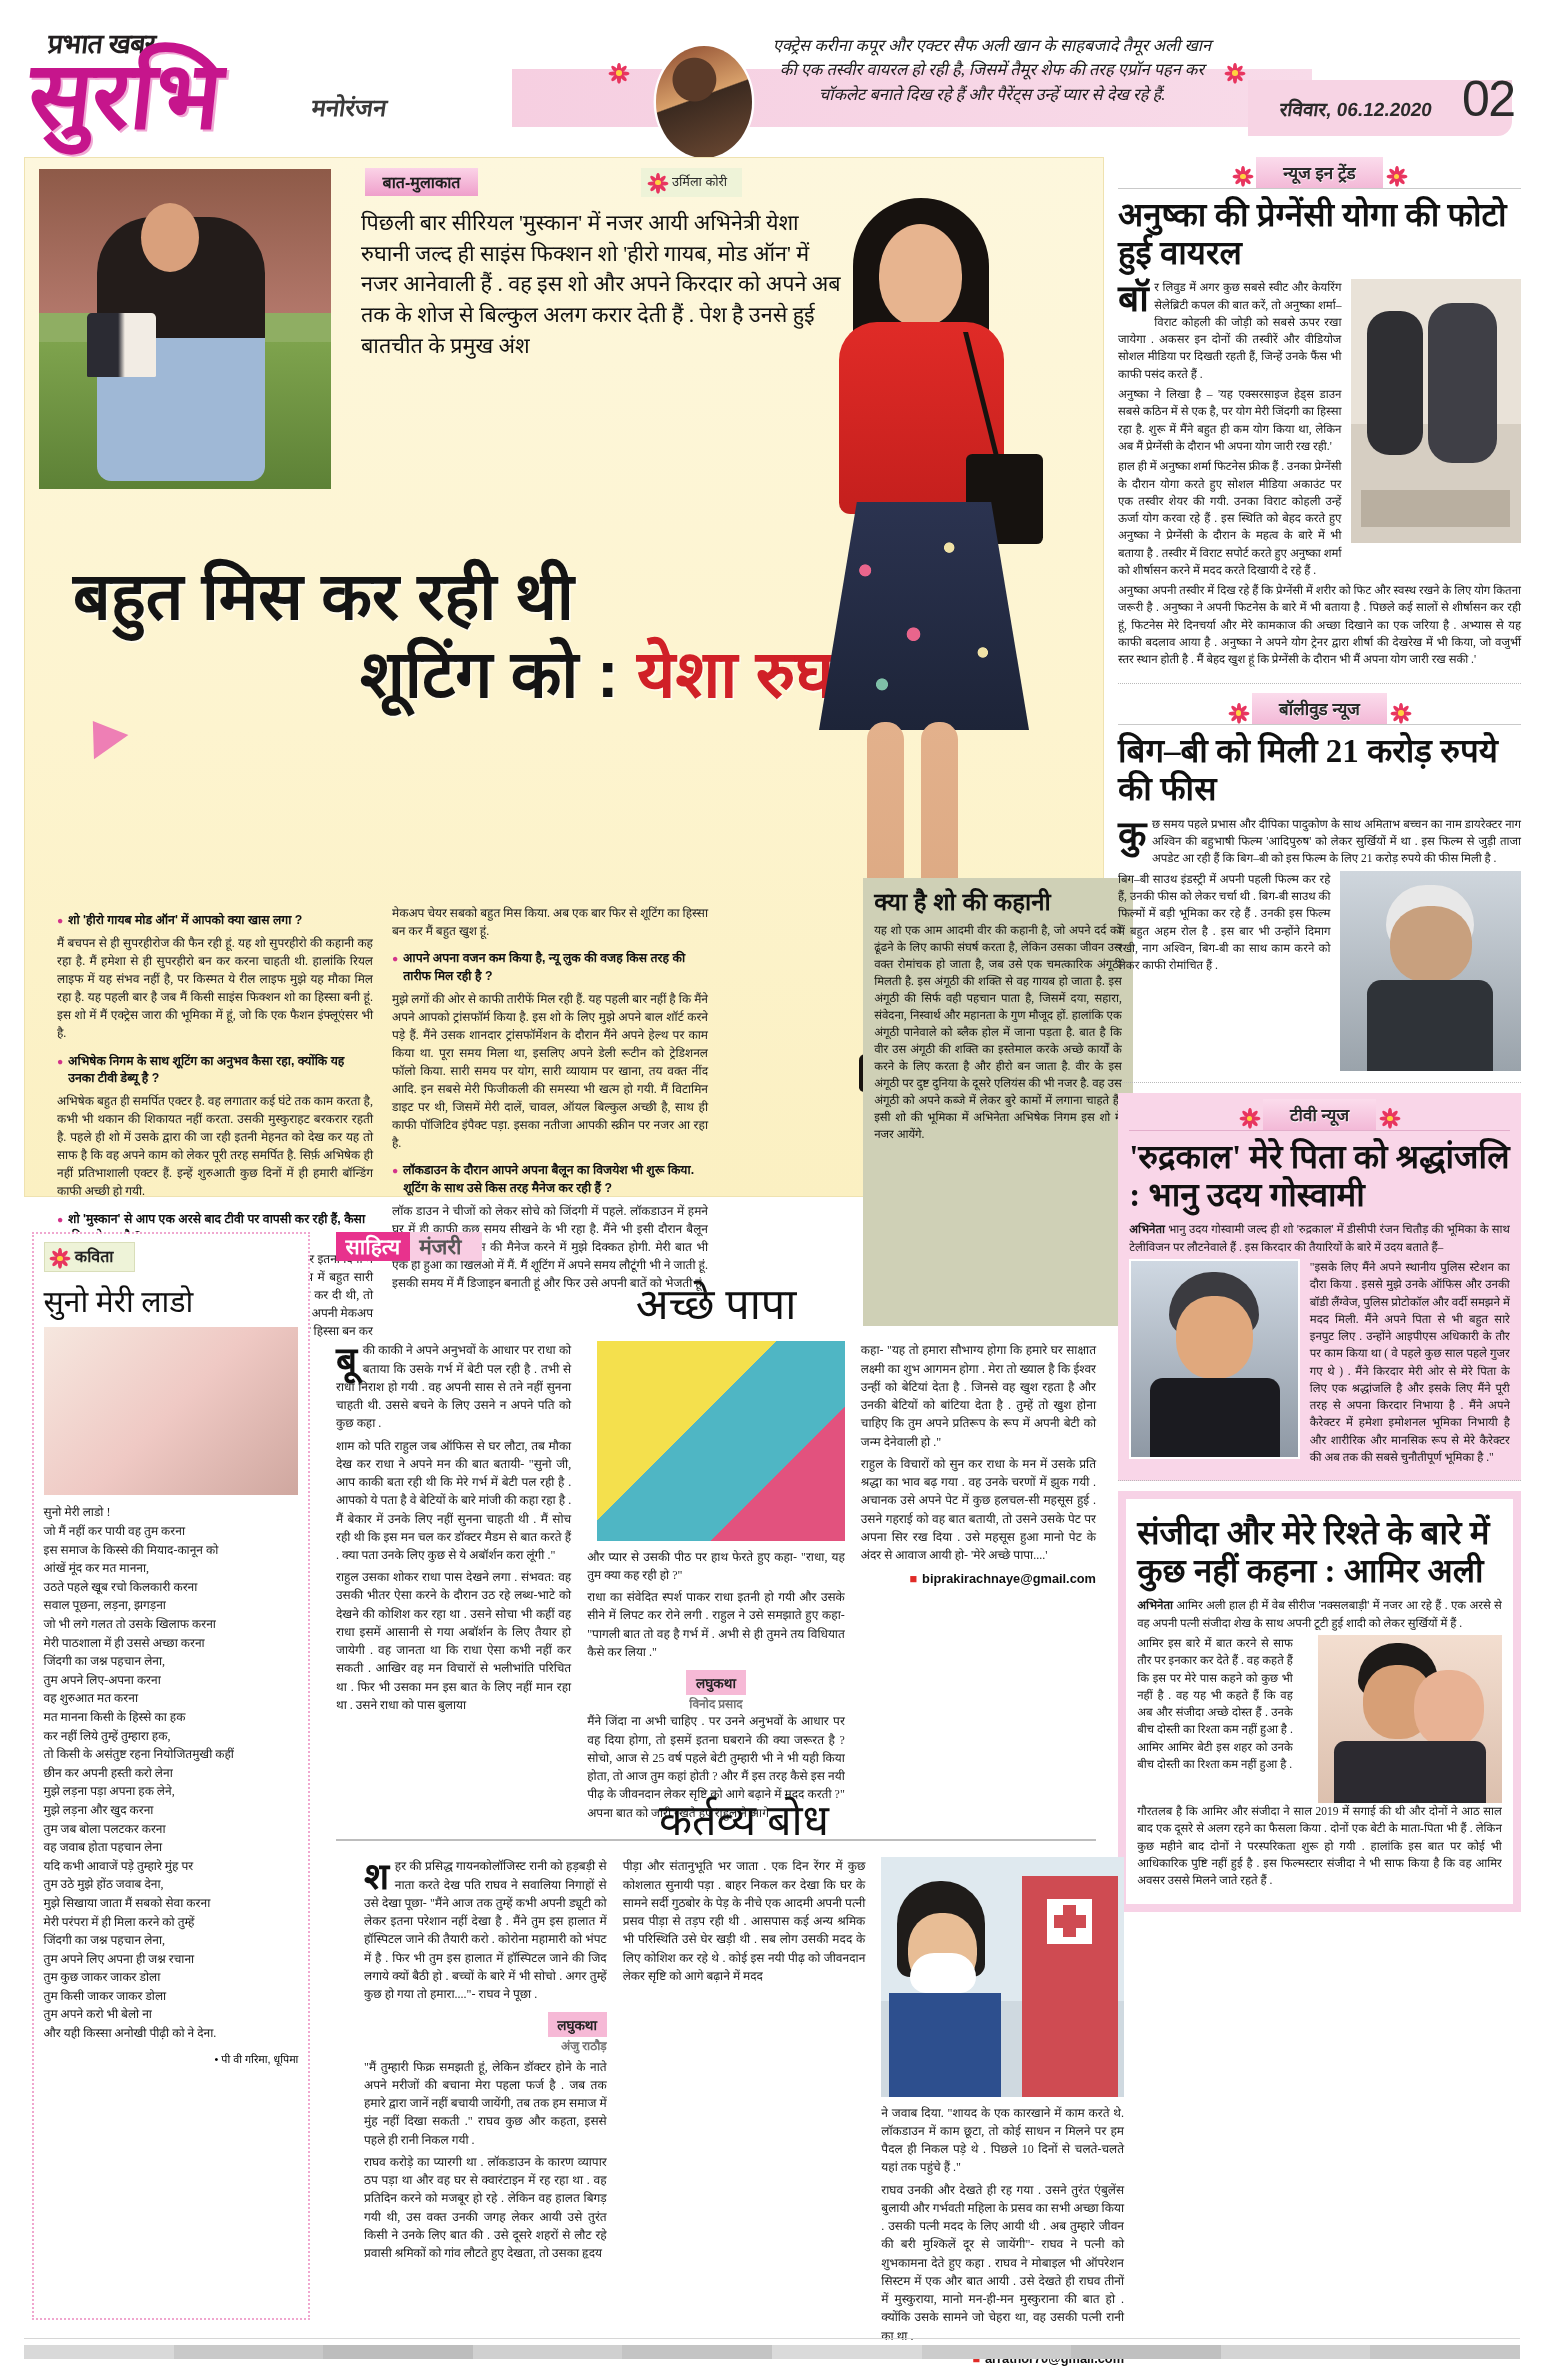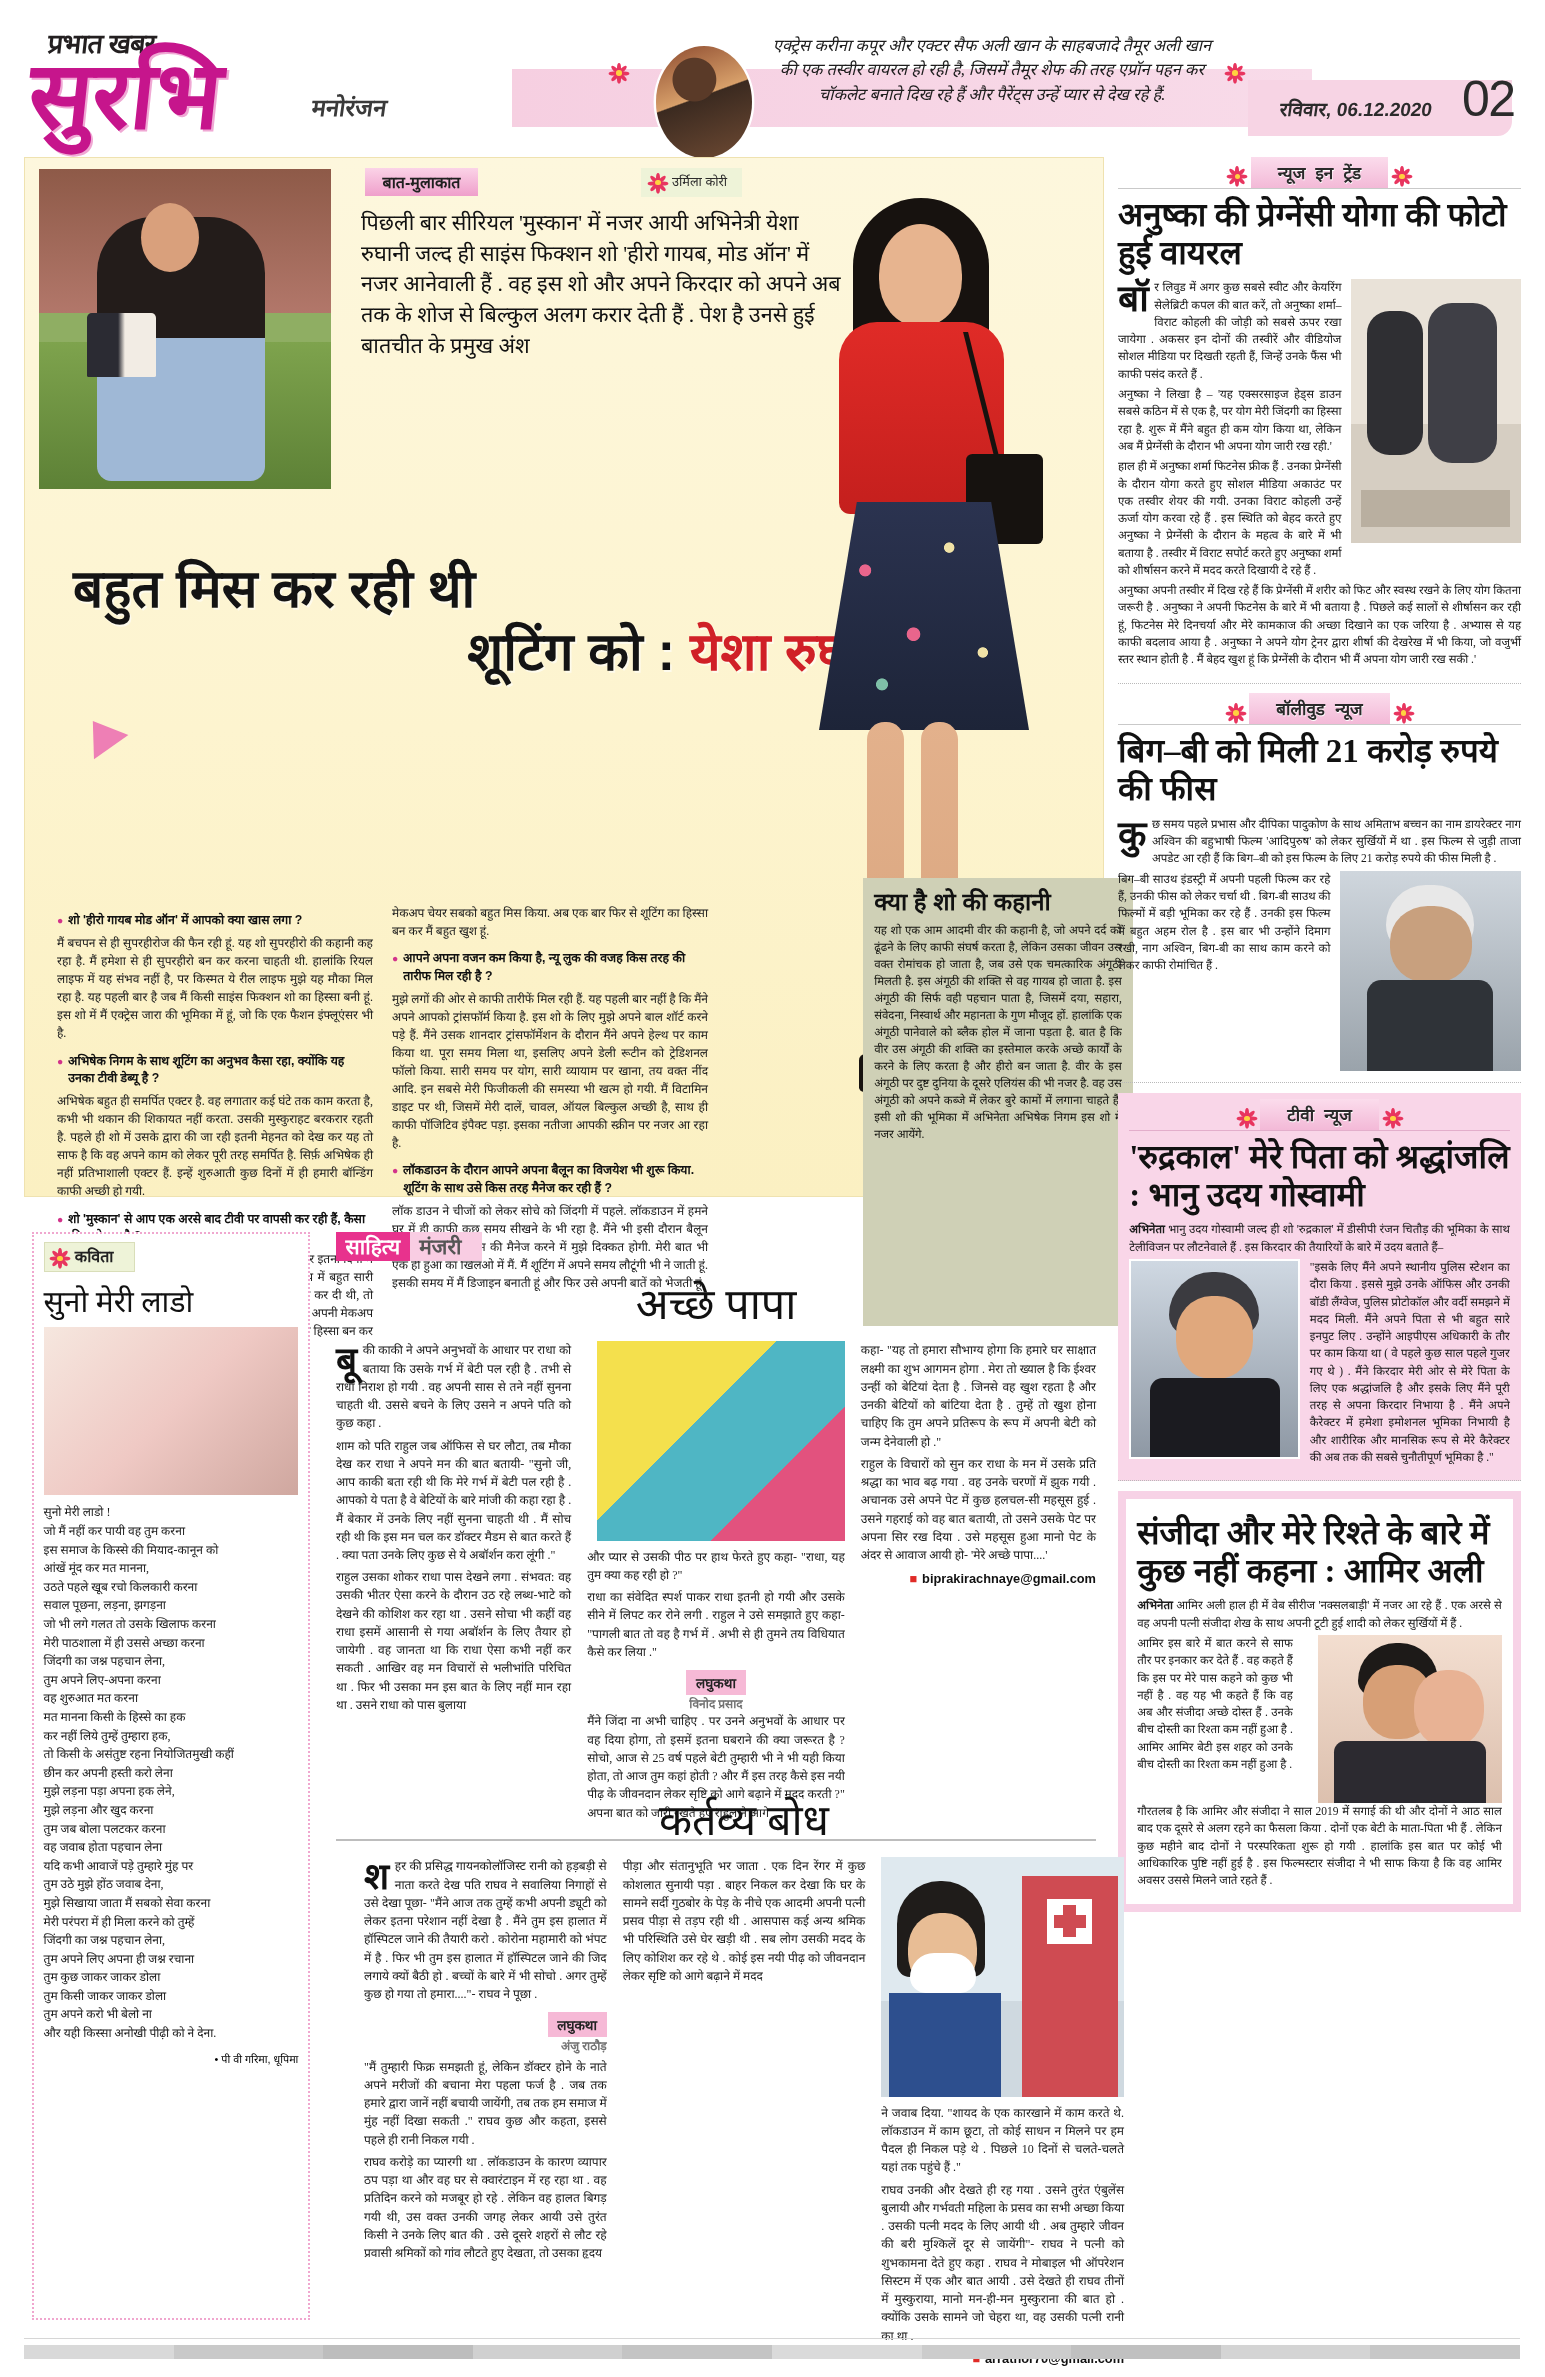--- a/index.html
+++ b/index.html
@@ -81,21 +81,21 @@
     transform-origin:50% 100%;
   }
   .flower i{
     position:absolute; left:8px; top:8px; width:5.6px;height:5.6px;
     background:#ffd23f; border-radius:50%;
   }
 
   .sec-tag{
     position:relative; 
     background:linear-gradient(180deg,#fbdcec,#f3b9d7);
-    font-family:Liberation Mono, monospace; font-weight:bold;
+    font-family:Liberation Sans, sans-serif; font-weight:bold;
     font-size:17px; color:#2a2a2a; padding:4px 27px; display:inline-block;
     text-shadow:0.5px 0.5px 0 #fff;
   }
   .sec-tag-row{ text-align:center; border-bottom:0.8px solid #c9c9c9; padding-bottom:0; }
 
   p.body{
     font-family:"Liberation Serif",serif;
     font-size:12px; line-height:1.52; text-align:justify; color:#1a1a1a;
     margin-bottom:4px;
   }
@@ -148,21 +148,21 @@
   }
   .feat-intro{
     position:absolute; left:336px; top:50px; width:480px;
     font-family:"Liberation Serif",serif;
     font-size:21.6px; line-height:1.42; color:#111;
   }
 
   .big-headline{
     position:absolute; left:48px; top:400px; width:840px;
     font-family:"Liberation Sans",sans-serif; font-weight:bold;
-    font-size:53px; line-height:1.18; color:#141414;
+    font-size:66px; line-height:1.18; color:#141414;
     text-shadow:1.6px 1.6px 0 rgba(255,255,255,.6);
   }
   .big-headline .name{ color:#d02027; }
   .hl-arrow{
     position:absolute; left:56px; top:560px; width:0;height:0;
     border-left:21px solid transparent; border-right:21px solid transparent;
     border-bottom:32px solid #ee7fb5; transform:rotate(-35deg);
   }
 
   

